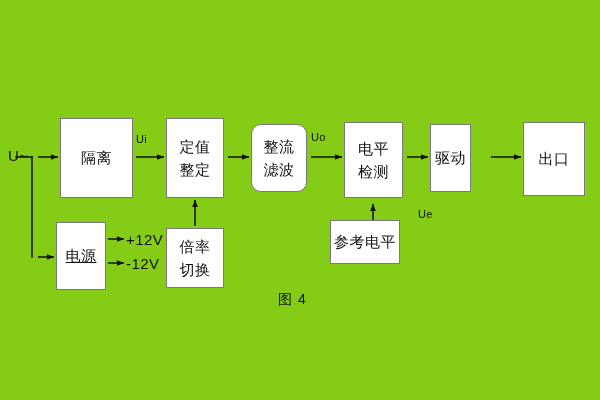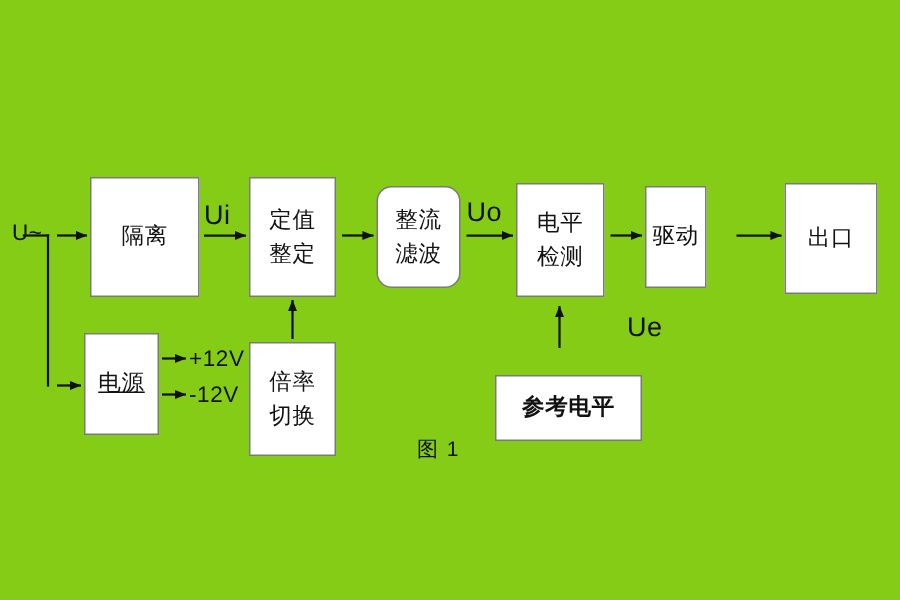--- a/index.html
+++ b/index.html
@@ -41,21 +41,21 @@
     line-height: 1.55;
     letter-spacing: 0.5px;
   }
   .block .bline {
     display: block;
     white-space: nowrap;
   }
   .sig-label {
     position: absolute;
     color: #111111;
-    font-size: 18px;
+    font-size: 11px;
     white-space: nowrap;
     letter-spacing: 0.4px;
   }
   .rail-label {
     position: absolute;
     color: #111111;
     font-size: 15px;
     white-space: nowrap;
     letter-spacing: 0.4px;
   }
@@ -115,36 +115,36 @@
       </div>
       <div class="block" style="left: 430px; top: 124px; width: 41px; height: 68px; border-color: rgb(122, 122, 122); text-align: center;">
         <span class="bline">驱动</span>
       </div>
       <div class="block" style="left: 523px; top: 122px; width: 62px; height: 74px; border-color: rgb(122, 122, 122); text-align: center;">
         <span class="bline">出口</span>
       </div>
       <div class="block" style="left: 56px; top: 222px; width: 50px; height: 68px; border-color: rgb(122, 122, 122); text-decoration: underline;">
         <span class="bline">电源</span>
       </div>
-      <div class="block" style="left: 166px; top: 228px; width: 58px; height: 76px; border-color: rgb(122, 122, 122);">
+      <div class="block" style="left: 166px; top: 228px; width: 58px; height: 60px; border-color: rgb(122, 122, 122);">
         <span class="bline">倍率</span>
         <span class="bline">切换</span>
       </div>
-      <div class="block" style="left: 330px; top: 250px; width: 98px; height: 44px; border-color: rgb(122, 122, 122); font-weight: bold;">
+      <div class="block" style="left: 330px; top: 220px; width: 70px; height: 44px; border-color: rgb(122, 122, 122);">
         <span class="bline">参考电平</span>
       </div>
     </div>
 
   <div class="rail-label" style="left:8px; top:147px;">U~</div>
 
   <div id="signal-layer">
       <div class="sig-label" style="left: 136px; top: 133px;">Ui</div>
       <div class="sig-label" style="left: 311px; top: 131px;">Uo</div>
       <div class="sig-label" style="left: 374px; top: 208px; padding-left: 44px;">Ue</div>
     </div>
   <div id="rail-layer">
       <div class="rail-label" style="left: 126px; top: 231px;">+12V</div>
       <div class="rail-label" style="left: 126px; top: 255px;">-12V</div>
     </div>
 
-  <div class="caption" style="left:278px; top:291px;">图 1</div>
+  <div class="caption" style="left:278px; top:291px;">图 4</div>
 
 </div>
 
 </body></html>

